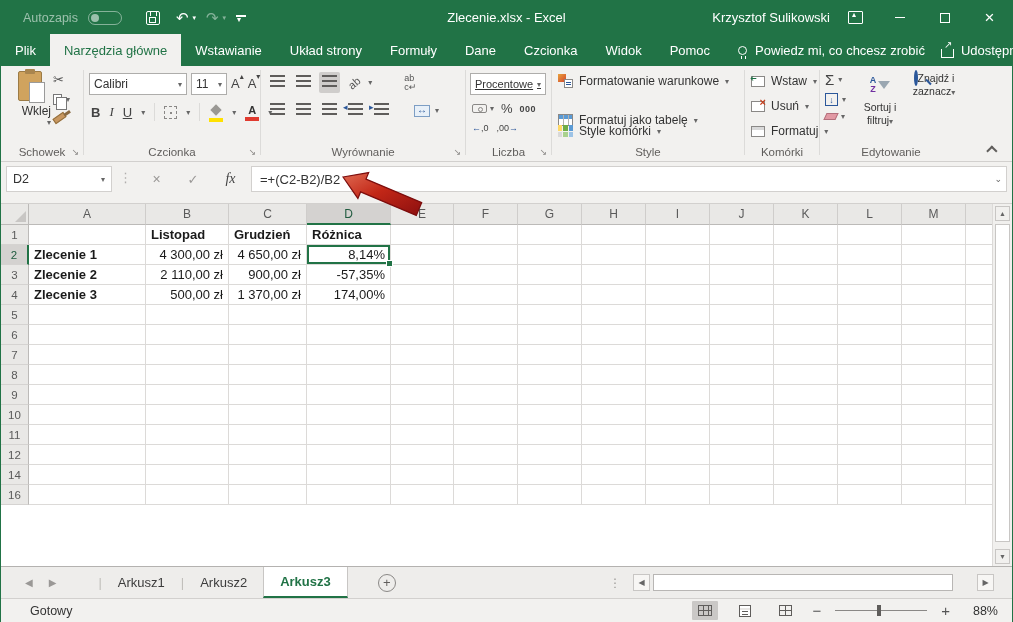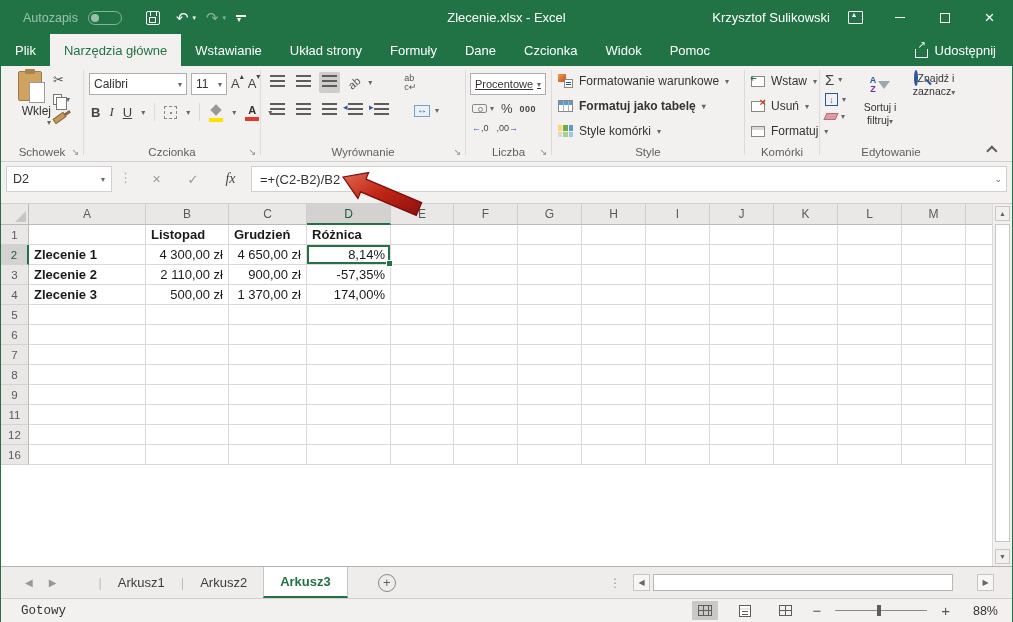--- a/index.html
+++ b/index.html
@@ -182,21 +182,21 @@
   .stab.active { background:#fff; color:#217346; font-weight:bold; border-left:1px solid #c8c6c4; border-right:1px solid #c8c6c4; border-bottom:2px solid #217346; }
   .stabsep { display:flex; align-items:center; color:#c0beba; font-size:13px; }
   .addsheet { width:18px; height:18px; border:1px solid #8a8886; border-radius:50%; color:#605e5c; font-size:13px; line-height:15px; text-align:center; align-self:center; margin-left:30px; }
   .hs-dots { margin-left:auto; align-self:center; color:#9a9896; font-size:12px; }
   .hs-left, .hs-right { align-self:center; width:17px; height:17px; border:1px solid #c8c6c4; background:#f7f6f4; color:#666; font-size:8px; display:flex; align-items:center; justify-content:center; margin-left:12px; }
   .hs-track { align-self:center; width:300px; height:17px; margin-left:3px; background:#fff; border:1px solid #b8b6b4; }
   .hs-right { margin-left:24px; margin-right:18px; }
 
   
   .statusbar { position:absolute; left:0; top:597px; width:100%; height:24px; background:#f2f1ef; border-top:1px solid #d2d0ce; display:flex; align-items:center; font-size:12.5px; color:#333; }
-  .status-text { padding-left:20px;font-family:Liberation Mono, monospace; }
+  .status-text { padding-left:29px; }
   .sb-right { margin-left:auto; display:flex; align-items:center; gap:14px; padding-right:14px; }
   .view-ic { width:26px; height:19px; display:flex; align-items:center; justify-content:center; border-radius:1px; }
   .view-ic.active { background:#cac8c6; }
   .v-normal { width:14px; height:11px; border:1px solid #5f5d5b; background:
       linear-gradient(#5f5d5b 0 1px, transparent 1px) 0 4px/100% 5px repeat-y,
       linear-gradient(90deg,#5f5d5b 0 1px, transparent 1px) 4px 0/5px 100% repeat-x; }
   .v-layout { width:12px; height:12px; border:1px solid #5f5d5b; background:linear-gradient(#fff 0 2px,#e8e6e4 2px 4px,#fff 4px); position:relative; }
   .v-layout::after { content:""; position:absolute; left:2px; top:5px; width:6px; height:1px; background:#5f5d5b; box-shadow:0 3px 0 #5f5d5b; }
   .v-break { width:13px; height:11px; border:1px solid #5f5d5b; position:relative; }
   .v-break::after { content:""; position:absolute; left:5px; top:0; bottom:0; width:1px; background:#5f5d5b; }
@@ -241,20 +241,24 @@
         <div class="rtab">Plik</div>
         <div class="rtab active">Narzędzia główne</div>
         <div class="rtab">Wstawianie</div>
         <div class="rtab">Układ strony</div>
         <div class="rtab">Formuły</div>
         <div class="rtab">Dane</div>
         <div class="rtab">Czcionka</div>
         <div class="rtab">Widok</div>
         <div class="rtab">Pomoc</div>
       </div>
+    <div class="tellme">
+      <span class="bulb"></span>
+      <span>Powiedz mi, co chcesz zrobić</span>
+    </div>
     <div class="share-box">
       <span class="share-ic"></span>
       <span>Udostępnij</span>
     </div>
   </div>
 
   <div class="ribbon">
 
     <div class="rgroup" style="width:82px;">
       <div class="paste-btn">
@@ -356,21 +360,21 @@
 
     <div class="rgroup" style="width:192px;">
       <div class="stackbtn" style="top:8px;">
         <span class="cf-ic">
             <span class="a"></span>
             <span class="b"></span>
           </span>
         <span>Formatowanie warunkowe</span>
           <span class="dd">▾</span>
       </div>
-      <div class="stackbtn" style="top:33px;font-weight:bold;">
+      <div class="stackbtn" style="top:47px;">
         <span class="tbl-ic"></span>
         <span>Formatuj jako tabelę</span>
           <span class="dd">▾</span>
       </div>
       <div class="stackbtn" style="top:58px;">
         <span class="cs-ic">
             <i></i>
             <i></i>
             <i></i>
             <i></i>
@@ -633,38 +637,72 @@
         <div class="gcell" style="width: 64px;"></div>
         <div class="gcell" style="width: 64px;"></div>
         <div class="gcell" style="width: 64px;"></div>
         <div class="gcell" style="width: 64px;"></div>
         <div class="gcell" style="width: 64px;"></div>
         <div class="gcell" style="width: 64px;"></div>
         <div class="gcell" style="width: 64px;"></div>
         <div class="gcell" style="width: 28px;"></div>
       </div>
       <div class="grow">
+        <div class="grhdr">10</div>
+        <div class="gcell" style="width: 117px;"></div>
+        <div class="gcell" style="width: 83px;"></div>
+        <div class="gcell" style="width: 78px;"></div>
+        <div class="gcell" style="width: 84px;"></div>
+        <div class="gcell" style="width: 63px;"></div>
+        <div class="gcell" style="width: 64px;"></div>
+        <div class="gcell" style="width: 64px;"></div>
+        <div class="gcell" style="width: 64px;"></div>
+        <div class="gcell" style="width: 64px;"></div>
+        <div class="gcell" style="width: 64px;"></div>
+        <div class="gcell" style="width: 64px;"></div>
+        <div class="gcell" style="width: 64px;"></div>
+        <div class="gcell" style="width: 64px;"></div>
+        <div class="gcell" style="width: 28px;"></div>
+      </div>
+      <div class="grow">
         <div class="grhdr">11</div>
         <div class="gcell" style="width: 117px;"></div>
         <div class="gcell" style="width: 83px;"></div>
         <div class="gcell" style="width: 78px;"></div>
         <div class="gcell" style="width: 84px;"></div>
         <div class="gcell" style="width: 63px;"></div>
         <div class="gcell" style="width: 64px;"></div>
         <div class="gcell" style="width: 64px;"></div>
         <div class="gcell" style="width: 64px;"></div>
         <div class="gcell" style="width: 64px;"></div>
         <div class="gcell" style="width: 64px;"></div>
         <div class="gcell" style="width: 64px;"></div>
         <div class="gcell" style="width: 64px;"></div>
         <div class="gcell" style="width: 64px;"></div>
         <div class="gcell" style="width: 28px;"></div>
       </div>
       <div class="grow">
         <div class="grhdr">12</div>
+        <div class="gcell" style="width: 117px;"></div>
+        <div class="gcell" style="width: 83px;"></div>
+        <div class="gcell" style="width: 78px;"></div>
+        <div class="gcell" style="width: 84px;"></div>
+        <div class="gcell" style="width: 63px;"></div>
+        <div class="gcell" style="width: 64px;"></div>
+        <div class="gcell" style="width: 64px;"></div>
+        <div class="gcell" style="width: 64px;"></div>
+        <div class="gcell" style="width: 64px;"></div>
+        <div class="gcell" style="width: 64px;"></div>
+        <div class="gcell" style="width: 64px;"></div>
+        <div class="gcell" style="width: 64px;"></div>
+        <div class="gcell" style="width: 64px;"></div>
+        <div class="gcell" style="width: 28px;"></div>
+      </div>
+      <div class="grow">
+        <div class="grhdr">14</div>
         <div class="gcell" style="width: 117px;"></div>
         <div class="gcell" style="width: 83px;"></div>
         <div class="gcell" style="width: 78px;"></div>
         <div class="gcell" style="width: 84px;"></div>
         <div class="gcell" style="width: 63px;"></div>
         <div class="gcell" style="width: 64px;"></div>
         <div class="gcell" style="width: 64px;"></div>
         <div class="gcell" style="width: 64px;"></div>
         <div class="gcell" style="width: 64px;"></div>
         <div class="gcell" style="width: 64px;"></div>

